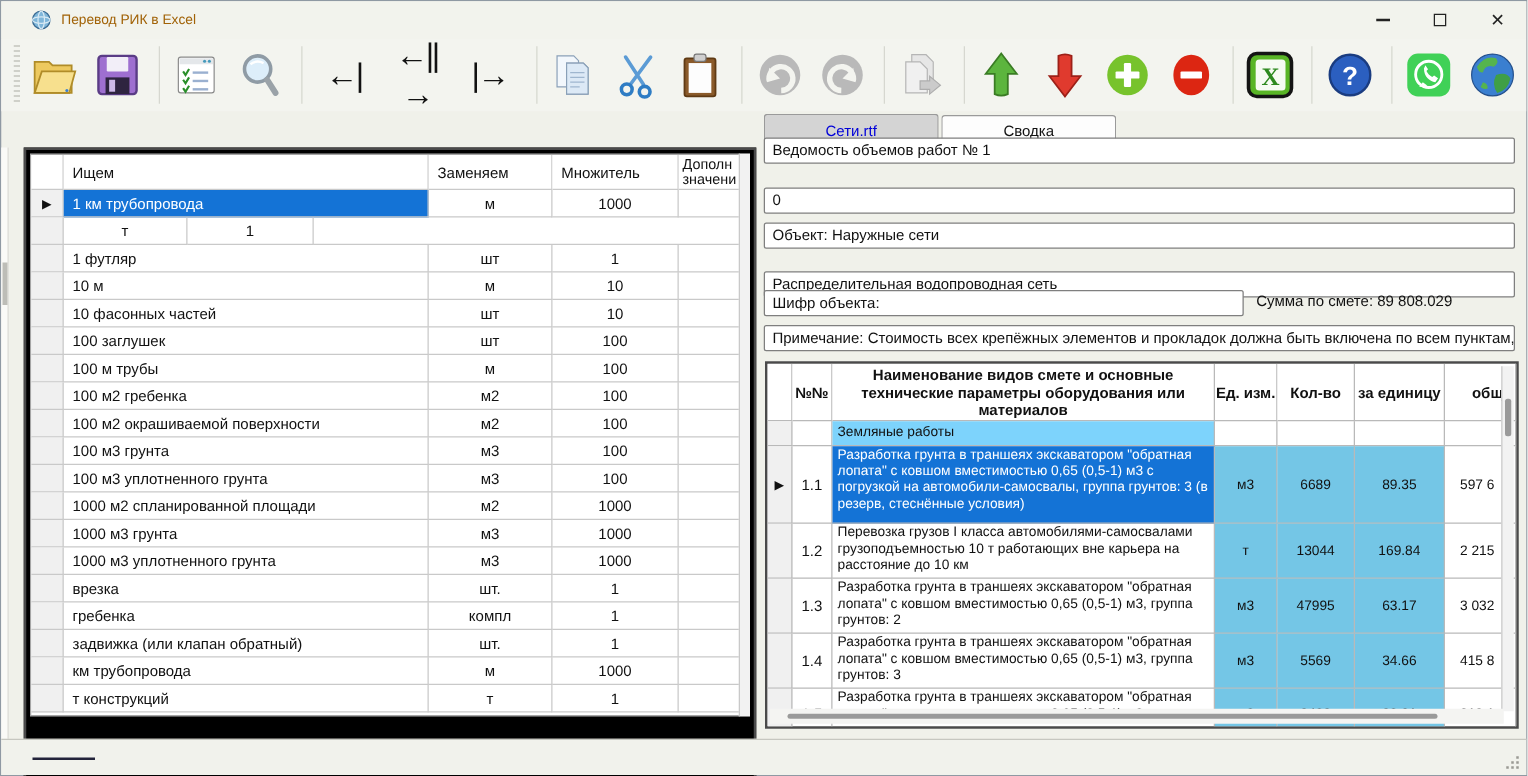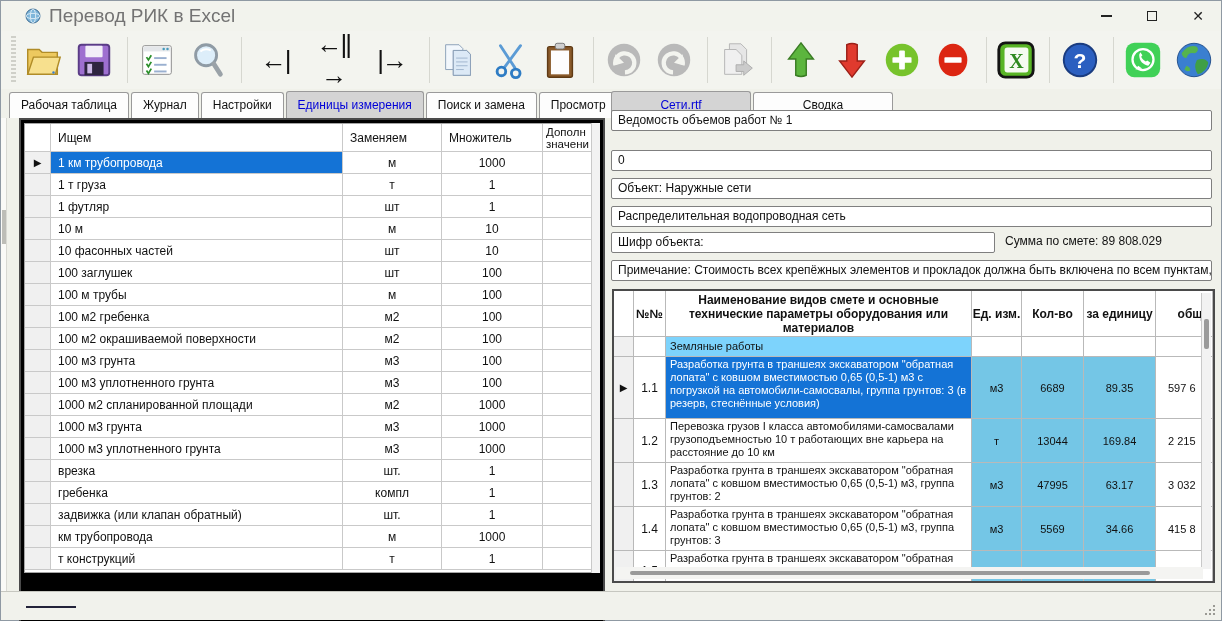--- a/index.html
+++ b/index.html
@@ -5,21 +5,21 @@
   * { margin:0; padding:0; box-sizing:border-box; }
   html,body { width:1222px; height:621px; overflow:hidden;
     font-family:"Liberation Sans", sans-serif; }
   #window { position:relative; width:1222px; height:621px;
     background:#f0f1ea; border:1px solid #8f99a3; }
 
   
   #titlebar { position:absolute; left:0; top:0; width:100%; height:30px;
     background:#f2f3ed; display:flex; align-items:center; }
   #app-icon { width:16px; height:16px; margin-left:24px; }
-  #title-text { margin-left:8px; font-size:19px; color:#737373; }
+  #title-text { margin-left:8px; font-size:11px; color:#a16207; }
   .win-btn { position:absolute; top:0; width:46px; height:30px; display:flex;
     align-items:center; justify-content:center; color:#222; font-size:14px; }
   #btn-min { right:92px; } #btn-max { right:46px; } #btn-close { right:0; }
   #btn-max .sq { width:10px; height:10px; border:1.2px solid #222; }
   #btn-min .bar { width:11px; height:1.5px; background:#222; }
 
   
   #toolbar { position:absolute; left:0; top:30px; width:100%; height:58px;
     background:#f3f4ef; display:flex; align-items:center; padding-left:10px; }
   .tb-btn { width:48px; height:48px; display:flex; align-items:center;
@@ -65,21 +65,21 @@
   #left-hscroll { position:absolute; left:3px; bottom:4px; width:576px; height:11px;
     background:#f4f4f2; }
   #left-hthumb { position:absolute; left:45px; top:3px; width:390px; height:5px;
     background:#9a9a9a; border-radius:3px; }
 
   
   .field { position:absolute; left:610px; width:601px; height:21px; background:#fff;
     border:1px solid #7f7f7f; border-radius:2px; font-size:12px; color:#111;
     line-height:19px; padding:0 6px; overflow:hidden; white-space:nowrap; }
   #field-title { top:109px; } #field-zero { top:149px; } #field-object { top:177px; }
-  #field-net { top:205px; } #field-code { top:231px; width:384px; }
+  #field-net { top:216px; } #field-code { top:231px; width:384px; }
   #sum-label { position:absolute; left:1004px; top:233px; font-size:12px; color:#111;
     white-space:nowrap; }
   #field-note { top:259px; }
 
   
   #right-box { position:absolute; left:611px; top:288px; width:603px; height:294px;
     border:2px solid #4a4a4a; background:#fff; overflow:hidden; }
   .rrow { display:flex; }
   .rcell { border-right:1px solid #b9b9b9; border-bottom:1px solid #b9b9b9;
     font-size:11px; color:#111; overflow:hidden; }
@@ -332,28 +332,20 @@
           <svg viewBox="0 0 44 44">
             <circle cx="22" cy="22" r="17.5" fill="#3a7fd0" stroke="#24508c"></circle>
             <path d="M9 15 q7-10 16-7 q3 4-2 7 q-7-2-9 5 q-4 0-5-5z" fill="#55b44e"></path>
             <path d="M25 22 q9-3 12 3 q-2 10-11 12 q-5-7-1-15z" fill="#3f9f46"></path>
             <path d="M14 28 q4 1 4 5 q-3 2-6-1 z" fill="#55b44e"></path>
           </svg>
         </span>
       </button>
     </div>
 
-  <div class="tabstrip" id="left-tabs">
-      <div class="tab">Рабочая таблица</div>
-      <div class="tab">Журнал</div>
-      <div class="tab">Настройки</div>
-      <div class="tab active">Единицы измерения</div>
-      <div class="tab">Поиск и замена</div>
-      <div class="tab">Просмотр</div>
-    </div>
 
   <div id="edge-strip">
       <div id="edge-thumb"></div>
     </div>
 
   <div id="left-box">
     <div id="left-table">
         <div class="lrow header">
           <div class="lcell lc0"></div>
           <div class="lcell lc1" style="justify-content:flex-start">Ищем</div>
@@ -365,21 +357,20 @@
           <div class="lcell lc0">
             <span class="marker-arrow">▶</span>
           </div>
           <div class="lcell lc1 sel">1 км трубопровода</div>
           <div class="lcell lc2">м</div>
           <div class="lcell lc3">1000</div>
           <div class="lcell lc4"></div>
         </div>
         <div class="lrow">
           <div class="lcell lc0"></div>
-          <div class="lcell lc1">1 т груза</div>
           <div class="lcell lc2">т</div>
           <div class="lcell lc3">1</div>
           <div class="lcell lc4"></div>
         </div>
         <div class="lrow">
           <div class="lcell lc0"></div>
           <div class="lcell lc1">1 футляр</div>
           <div class="lcell lc2">шт</div>
           <div class="lcell lc3">1</div>
           <div class="lcell lc4"></div>

